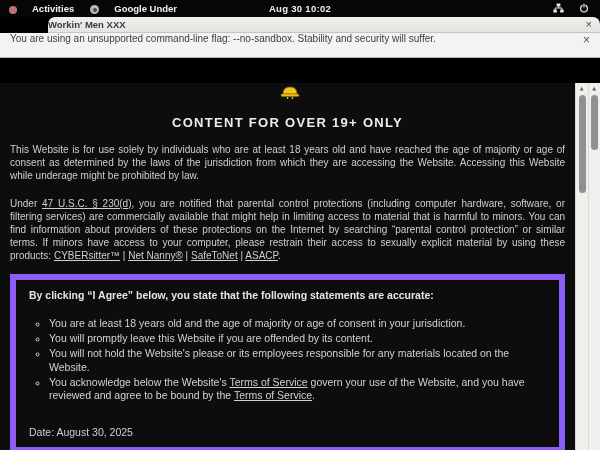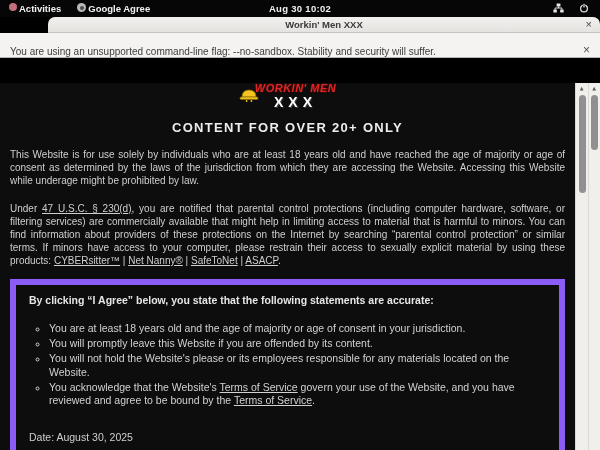--- a/index.html
+++ b/index.html
@@ -1,33 +1,33 @@
 <!DOCTYPE html>
 <html><head>
 <meta charset="utf-8">
 <style>
   html,body{margin:0;padding:0;}
   body{width:600px;height:450px;overflow:hidden;background:#000;font-family:"Liberation Sans",sans-serif;-webkit-font-smoothing:antialiased;}
 
   
   .topbar{height:17px;background:#060606;color:#f2f2f2;display:flex;align-items:center;font-size:9.5px;font-weight:bold;position:relative;}
   .topbar-left{display:flex;align-items:center;gap:16px;margin-left:9px;}
-  .tb-item{display:flex;align-items:flex-start;gap:2px;cursor:default;}
+  .tb-item{display:flex;align-items:flex-end;gap:15px;cursor:default;}
   .distro-dot{width:8px;height:8px;border-radius:50%;background:#c26f7d;}
   .chrome-ico{width:9px;height:9px;border-radius:50%;background:#b9b9b9;position:relative;}
   .chrome-ico::after{content:"";position:absolute;left:2.5px;top:2.5px;width:4px;height:4px;border-radius:50%;background:#4d4d4d;}
   .clock{position:absolute;left:50%;transform:translateX(-50%);letter-spacing:.3px;}
   .topbar-right{margin-left:auto;display:flex;align-items:center;gap:15px;margin-right:11px;}
 
   
-  .titlebar{height:15px;background:linear-gradient(#f1f0ee,#e5e3e0);border-radius:7px 7px 0 0;border-bottom:1px solid #c6c4c1;display:flex;align-items:center;justify-content:center;position:relative;font-size:9.5px;font-weight:bold;color:#3a3a3a;margin-left:48px;}
+  .titlebar{height:15px;background:linear-gradient(#f1f0ee,#e5e3e0);border-radius:7px 7px 0 0;border-bottom:1px solid #c6c4c1;display:flex;align-items:center;position:relative;font-size:9.5px;font-weight:bold;color:#3a3a3a;margin-left:48px;}
   .titlebar .close{position:absolute;right:8px;top:1px;font-size:11px;font-weight:normal;color:#4a4a4a;cursor:default;}
 
   
-  .infobar{height:24px;background:#f4f3f1;border-bottom:1px solid #b6b4b1;display:flex;align-items:flex-end;padding:0 10px;font-size:10px;color:#3d3d3d;}
+  .infobar{height:24px;background:#f4f3f1;border-bottom:1px solid #b6b4b1;display:flex;align-items:flex-start;padding:0 10px;font-size:10px;color:#3d3d3d;}
   .infobar .close{margin-left:auto;font-size:12px;color:#555;cursor:default;}
 
   
   .content{position:relative;height:393px;background:#0d0d0d;color:#cfcfcf;}
   .main{margin-right:25px;padding:0 10px;}
 
   .logo{display:flex;justify-content:center;align-items:center;margin-top:25px;}
   .logo-hat{margin-right:-4px;margin-top:2px;z-index:2;}
   .logo-stack{display:flex;flex-direction:column;align-items:center;line-height:1;}
   .logo-line1{font-size:11px;font-weight:bold;font-style:italic;color:#e02424;letter-spacing:.5px;text-shadow:0 0 2px #6e0a0a;white-space:nowrap;}
@@ -60,21 +60,21 @@
 <body>
 
 <div class="topbar">
   <div class="topbar-left">
     <div class="tb-item">
       <span class="distro-dot"></span>
       <span>Activities</span>
     </div>
     <div class="tb-item">
       <span class="chrome-ico"></span>
-      <span>Google Agree</span>
+      <span>Google Under</span>
     </div>
   </div>
   <div class="clock">Aug 30  10:02</div>
   <div class="topbar-right">
     <span>
       <svg width="11" height="10" viewBox="0 0 11 10">
           <rect x="3.6" y="0.5" width="3.8" height="3" fill="#e8e8e8"></rect>
           <rect x="0.4" y="6.5" width="3.4" height="3" fill="#e8e8e8"></rect>
           <rect x="7.2" y="6.5" width="3.4" height="3" fill="#e8e8e8"></rect>
           <path d="M5.5 3.5 v1.5 M2.1 6.5 V5 h6.8 v1.5" stroke="#e8e8e8" stroke-width="1" fill="none"></path>
@@ -105,39 +105,35 @@
 
     <div class="logo">
       <span class="logo-hat">
         <svg width="20" height="15" viewBox="0 0 20 15">
             <path d="M3 9 Q3 2 10 2 Q17 2 17 9 Z" fill="#f6c41f" stroke="#8a6a06" stroke-width="0.7"></path>
             <rect x="1" y="9" width="18" height="2.4" rx="1.2" fill="#f6c41f" stroke="#8a6a06" stroke-width="0.7"></rect>
             <circle cx="7.6" cy="13" r="0.9" fill="#f6c41f"></circle>
             <circle cx="12.4" cy="13" r="0.9" fill="#f6c41f"></circle>
           </svg>
       </span>
-      <span class="logo-stack">
-        <span class="logo-line1">WORKIN' MEN</span>
-        <span class="logo-line2">XXX</span>
-      </span>
     </div>
 
-    <div class="heading">CONTENT FOR OVER 20+ ONLY</div>
+    <div class="heading">CONTENT FOR OVER 19+ ONLY</div>
 
     <p class="para">This Website is for use solely by individuals who are at least 18 years old and have reached the age of majority or age of consent as determined by the laws of the jurisdiction from which they are accessing the Website. Accessing this Website while underage might be prohibited by law.</p>
 
     <p class="para p2"><span>Under </span><a>47 U.S.C. § 230(d)</a><span>, you are notified that parental control protections (including computer hardware, software, or filtering services) are commercially available that might help in limiting access to material that is harmful to minors. You can find information about providers of these protections on the Internet by searching “parental control protection” or similar terms. If minors have access to your computer, please restrain their access to sexually explicit material by using these products: </span><a>CYBERsitter™</a><span> | </span><a>Net Nanny®</a><span> | </span><a>SafeToNet</a><span> | </span><a>ASACP</a><span>.</span></p>
 
     <div class="agreement-box">
       <div class="agree-intro">By clicking “I Agree” below, you state that the following statements are accurate:</div>
       <ul class="agree-list">
         <li>You are at least 18 years old and the age of majority or age of consent in your jurisdiction.</li>
         <li>You will promptly leave this Website if you are offended by its content.</li>
         <li>You will not hold the Website's please or its employees responsible for any materials located on the Website.</li>
-        <li><span>You acknowledge that the Website's </span><a>Terms of Service</a><span> govern your use of the Website, and you have reviewed and agree to be bound by the </span><a>Terms of Service</a><span>.</span></li>
+        <li><span>You acknowledge below the Website's </span><a>Terms of Service</a><span> govern your use of the Website, and you have reviewed and agree to be bound by the </span><a>Terms of Service</a><span>.</span></li>
       </ul>
       <div class="date-line">Date: August 30, 2025</div>
     </div>
 
   </div>
 
   <div class="scrollbars">
     <div class="sbcol">
       <div class="sb-arrow sb-up">▲</div>
       <div class="sb-thumb sb-thumb-inner"></div>

